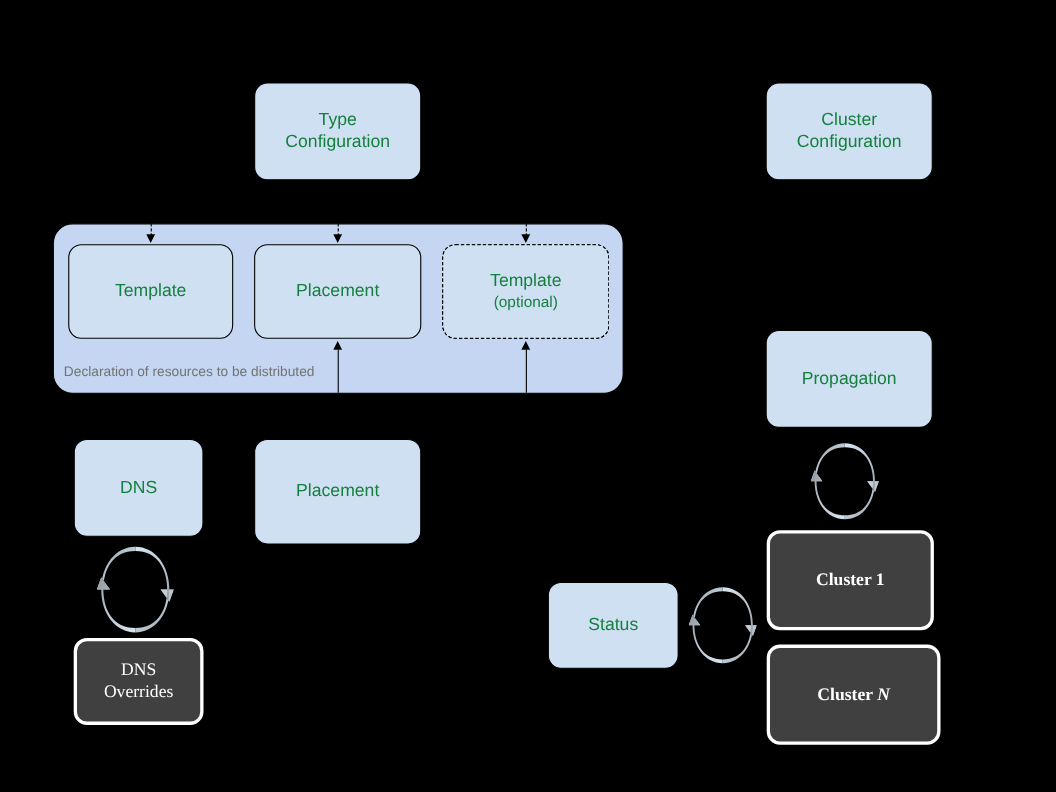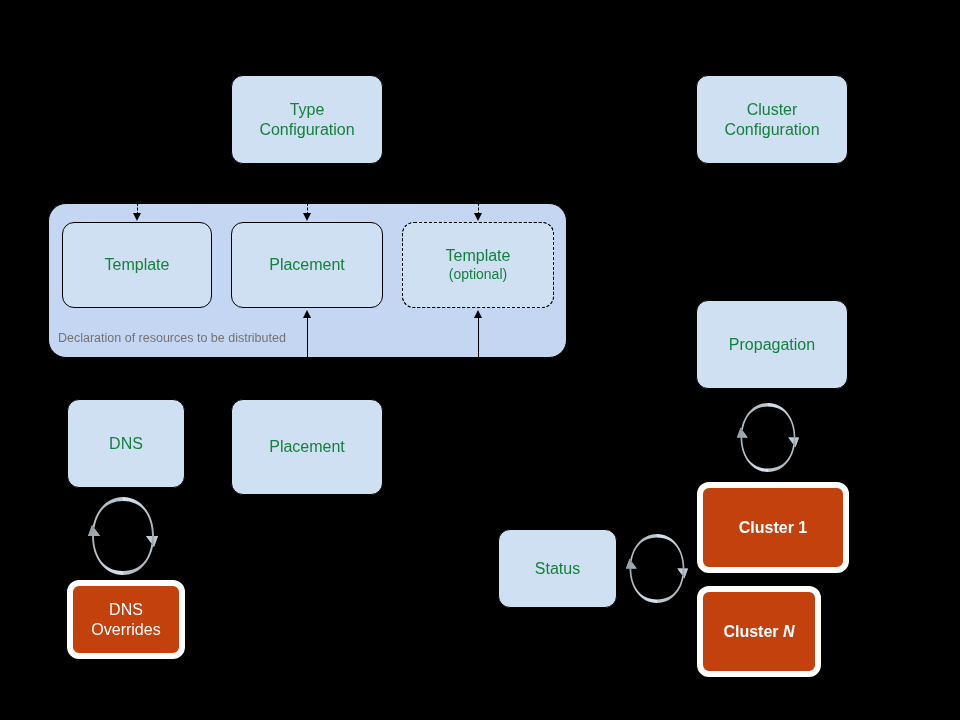--- a/index.html
+++ b/index.html
@@ -44,23 +44,24 @@
     content: "";
     position: absolute;
     inset: -1px;
     border-radius: 12px;
     border: 1.4px dashed #000000;
     pointer-events: none;
   }
 
   
   .node.blue {
-    background: #c2410c;
+    background: #404040;
     color: #ffffff;
-    border: 6px solid #ffffff;
+    border: 3px solid #ffffff;
+    font-family: Liberation Serif, serif;
   }
   .node.blue.bold { font-weight: bold; }
 
   
   .group-box {
     position: absolute;
     box-sizing: border-box;
     background: #c5d6f2;
     border: 1px solid #000000;
     border-radius: 18px;
@@ -222,20 +223,20 @@
     </svg>
   </div>
 
   <div class="node blue bold" style="left:697px; top:482px; width:152px; height:91px;">
     <span class="lbl">
       <span>Cluster</span>
       <span>1</span>
     </span>
   </div>
 
-  <div class="node blue bold" style="left:697px; top:586px; width:124px; height:91px;">
+  <div class="node blue bold" style="left:697px; top:586px; width:158px; height:91px;">
     <span class="lbl">
       <span>Cluster</span>
       <span style="font-style:italic;">N</span>
     </span>
   </div>
 
 </div>
 
 </body></html>

